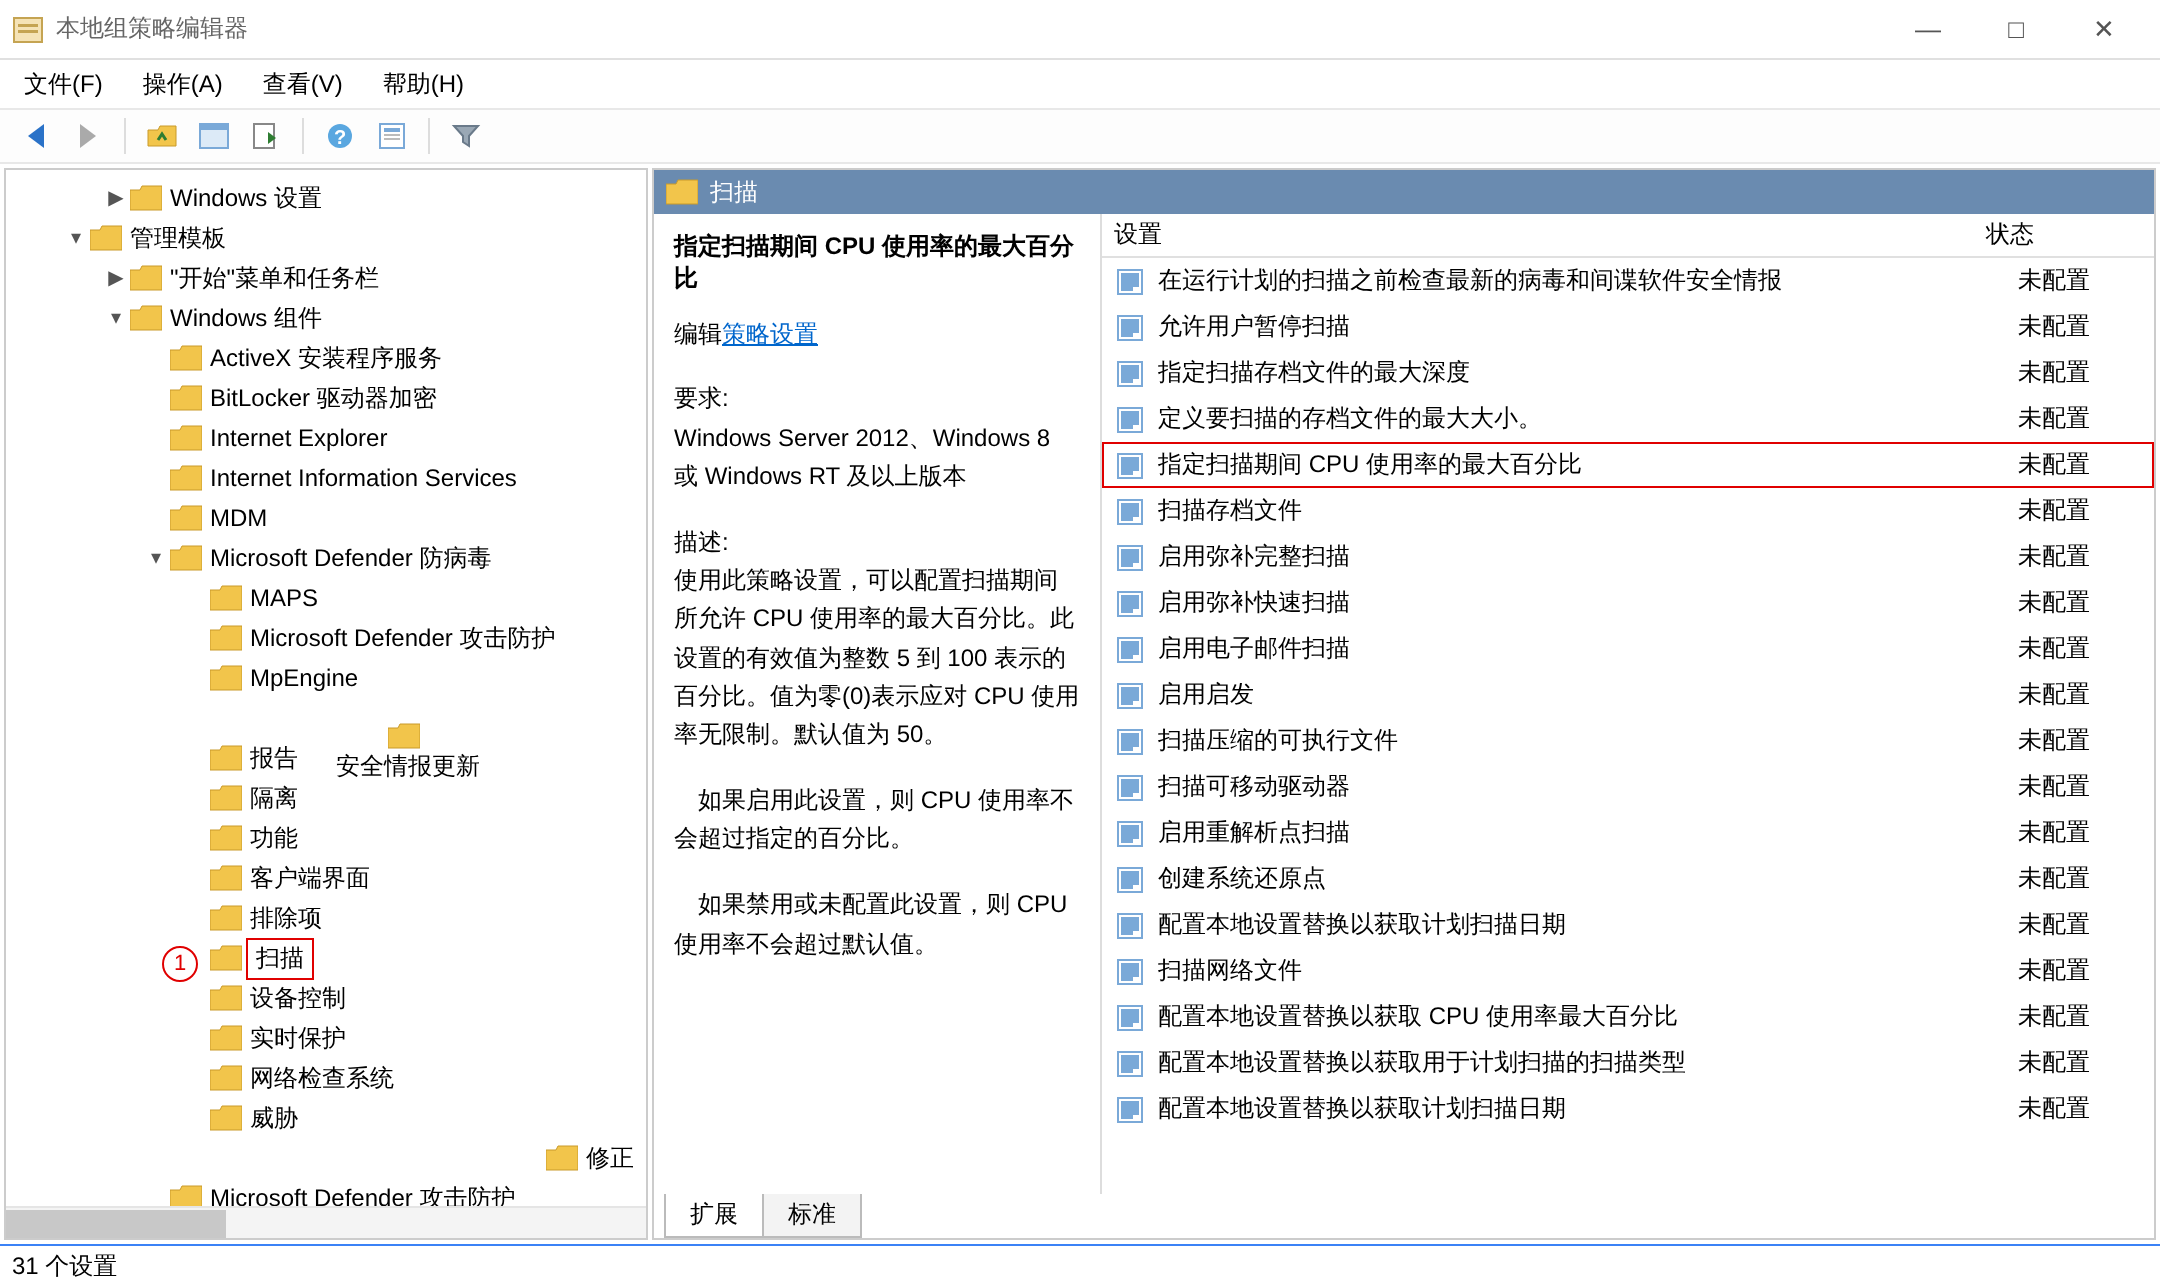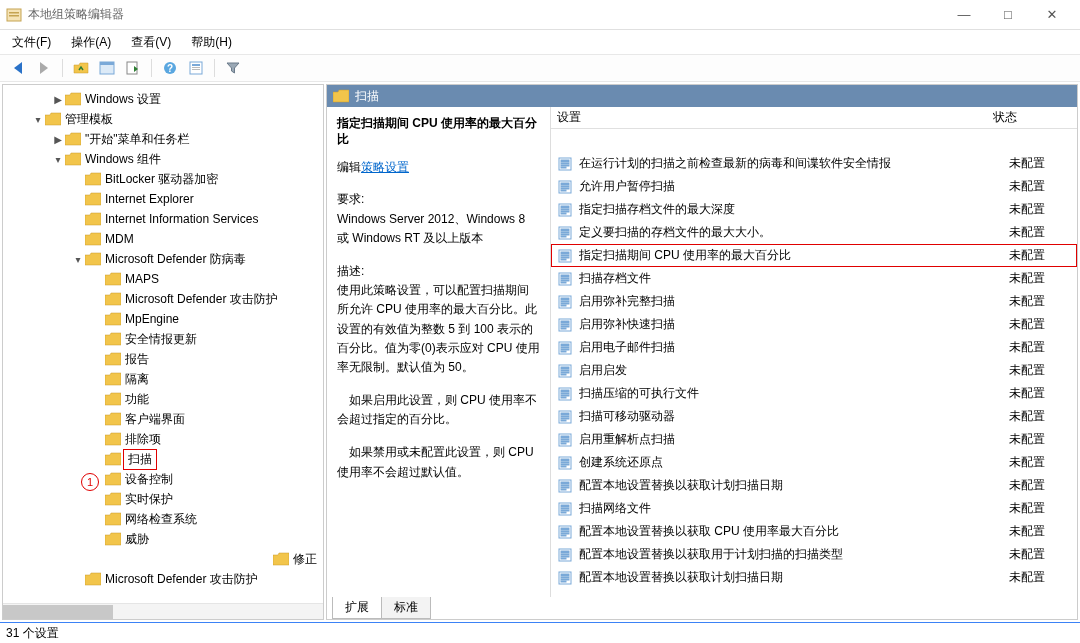--- a/index.html
+++ b/index.html
@@ -205,20 +205,29 @@
           </span>
           <span class="node-label">Windows 组件</span>
         </div>
         <div class="node" style="padding-left: 68px;">
           <span class="toggle empty">▶</span>
           <span class="folder-icon">
             <svg width="16" height="14" viewBox="0 0 16 14">
               <path class="fico" d="M0 3h5l1-2h10v12H0z"></path>
             </svg>
           </span>
+          <span class="node-label">ActiveX 安装程序服务</span>
+        </div>
+        <div class="node" style="padding-left: 68px;">
+          <span class="toggle empty">▶</span>
+          <span class="folder-icon">
+            <svg width="16" height="14" viewBox="0 0 16 14">
+              <path class="fico" d="M0 3h5l1-2h10v12H0z"></path>
+            </svg>
+          </span>
           <span class="node-label">BitLocker 驱动器加密</span>
         </div>
         <div class="node" style="padding-left: 68px;">
           <span class="toggle empty">▶</span>
           <span class="folder-icon">
             <svg width="16" height="14" viewBox="0 0 16 14">
               <path class="fico" d="M0 3h5l1-2h10v12H0z"></path>
             </svg>
           </span>
           <span class="node-label">Internet Explorer</span>
@@ -270,21 +279,21 @@
         </div>
         <div class="node" style="padding-left: 88px; align-items: center;">
           <span class="toggle empty">▶</span>
           <span class="folder-icon">
             <svg width="16" height="14" viewBox="0 0 16 14">
               <path class="fico" d="M0 3h5l1-2h10v12H0z"></path>
             </svg>
           </span>
           <span class="node-label">MpEngine</span>
         </div>
-        <div class="node" style="padding-left: 88px;">
+        <div class="node" style="padding-left: 88px; flex-direction: column;">
           <span class="toggle empty">▶</span>
           <span class="folder-icon">
             <svg width="16" height="14" viewBox="0 0 16 14">
               <path class="fico" d="M0 3h5l1-2h10v12H0z"></path>
             </svg>
           </span>
           <span class="node-label">安全情报更新</span>
         </div>
         <div class="node" style="padding-left: 88px;">
           <span class="toggle empty">▶</span>
@@ -424,21 +433,21 @@
           <div>使用此策略设置，可以配置扫描期间所允许 CPU 使用率的最大百分比。此设置的有效值为整数 5 到 100 表示的百分比。值为零(0)表示应对 CPU 使用率无限制。默认值为 50。</div>
         </div>
         <div class="sect">
           <div style="text-indent:1em;">如果启用此设置，则 CPU 使用率不会超过指定的百分比。</div>
         </div>
         <div class="sect">
           <div style="text-indent:1em;">如果禁用或未配置此设置，则 CPU 使用率不会超过默认值。</div>
         </div>
       </div>
 
-      <div class="settings-col" style="position:relative;gap:23px;">
+      <div class="settings-col" style="position:relative;">
         <div class="settings-head">
           <div class="col-name">设置</div>
           <div class="col-state">状态</div>
         </div>
         <div class="settings-list" id="settings-list">
             <div class="row">
               <span class="ricon">
                 <svg class="pico" width="14" height="14" viewBox="0 0 14 14">
                   <rect x="1" y="1" width="12" height="12"></rect>
                   <rect class="bar" x="3" y="3" width="8" height="2"></rect>

